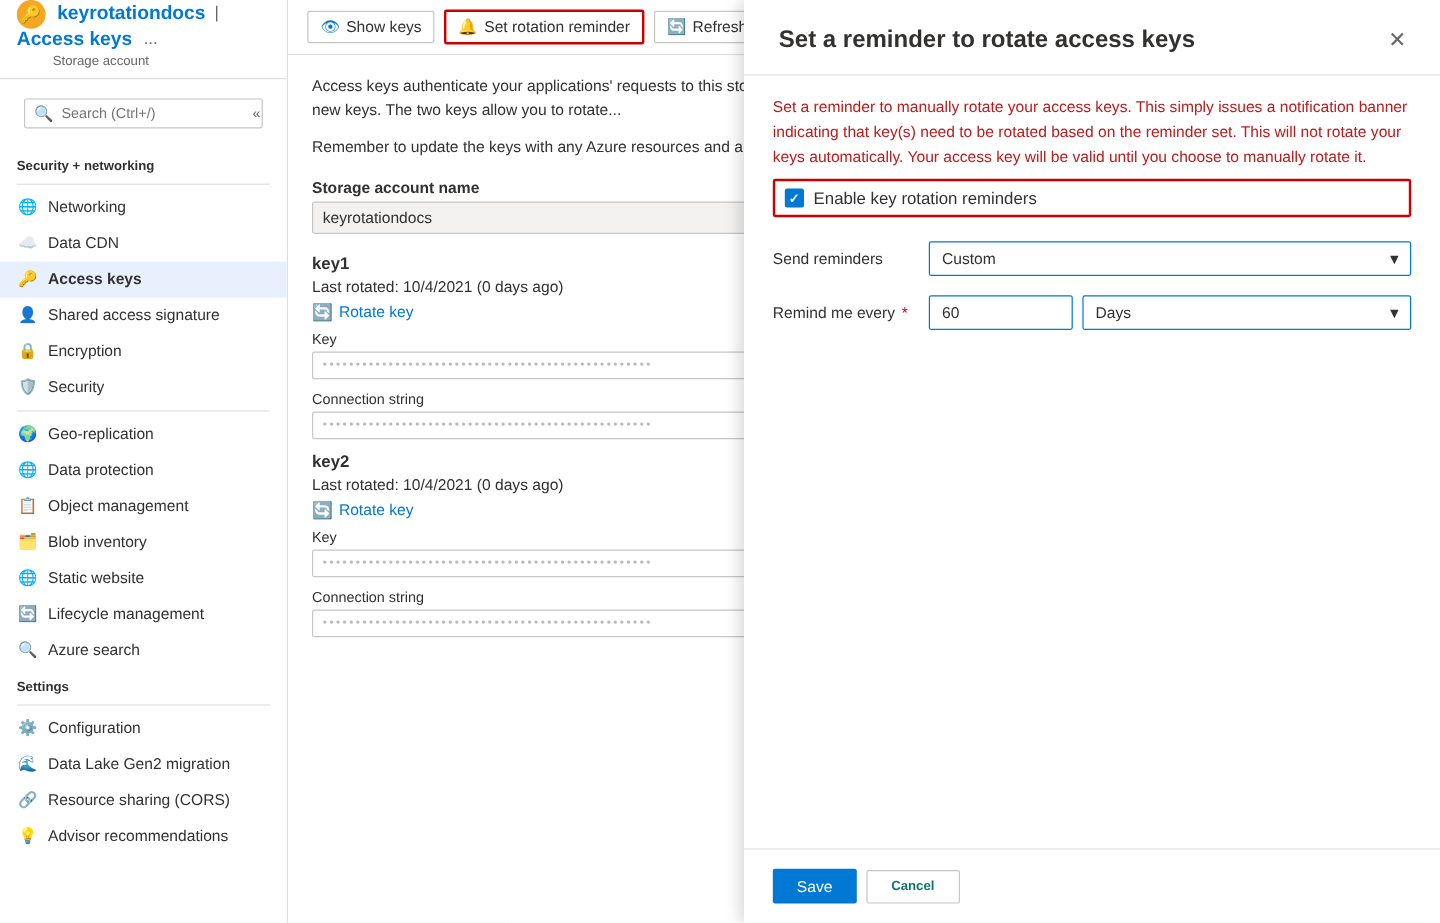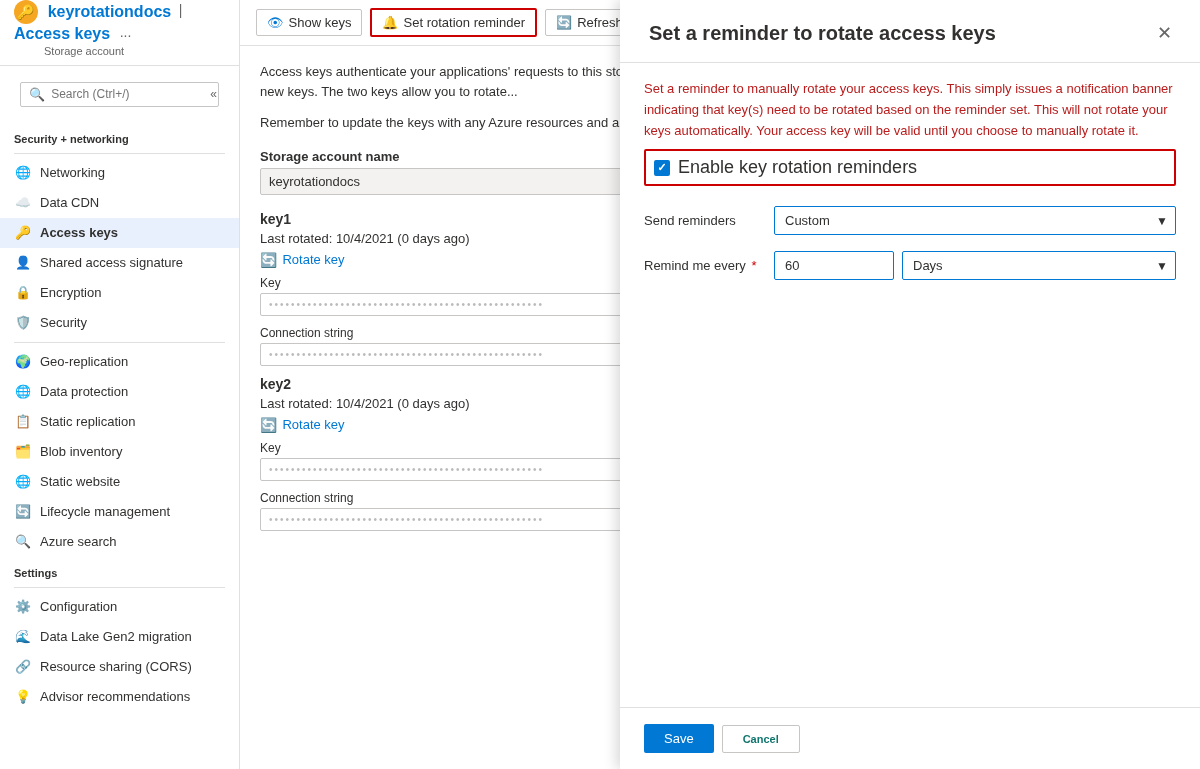--- a/index.html
+++ b/index.html
@@ -162,21 +162,21 @@
       display: flex; align-items: center; gap: 8px; margin-bottom: 20px;
       border: 2px solid #c00; padding: 6px 8px; border-radius: 2px;
     }
     .checkbox-custom {
       width: 16px; height: 16px; background: #0078d4; border: 2px solid #0078d4;
       display: flex; align-items: center; justify-content: center; flex-shrink: 0; border-radius: 2px;
     }
     .checkbox-custom::after {
       content: '✓'; color: #fff; font-size: 11px; font-weight: bold;
     }
-    .checkbox-label { font-size: 18px; color: #323130; text-align: right; }
+    .checkbox-label { font-size: 14px; color: #323130; text-align: right; }
     .form-row {
       display: flex; align-items: center; margin-bottom: 16px;
     }
     .form-row-label {
       font-size: 13px; color: #323130; width: 130px; flex-shrink: 0;
     }
     .form-row-control { flex: 1; display: flex; gap: 8px; align-items: center; }
     .select-wrapper { flex: 1; position: relative; }
     .select-wrapper select {
       width: 100%; border: 1px solid #0078d4; padding: 6px 30px 6px 10px;
@@ -263,21 +263,21 @@
   <div class="sidebar-item">
     <span class="sidebar-item-icon icon-geo">🌍</span>
     <span>Geo-replication</span>
   </div>
   <div class="sidebar-item">
     <span class="sidebar-item-icon icon-data">🌐</span>
     <span>Data protection</span>
   </div>
   <div class="sidebar-item">
     <span class="sidebar-item-icon icon-object">📋</span>
-    <span>Static replication</span>
+    <span>Object management</span>
   </div>
   <div class="sidebar-item">
     <span class="sidebar-item-icon icon-blob">🗂️</span>
     <span>Blob inventory</span>
   </div>
   <div class="sidebar-item">
     <span class="sidebar-item-icon icon-static">🌐</span>
     <span>Static website</span>
   </div>
   <div class="sidebar-item">

